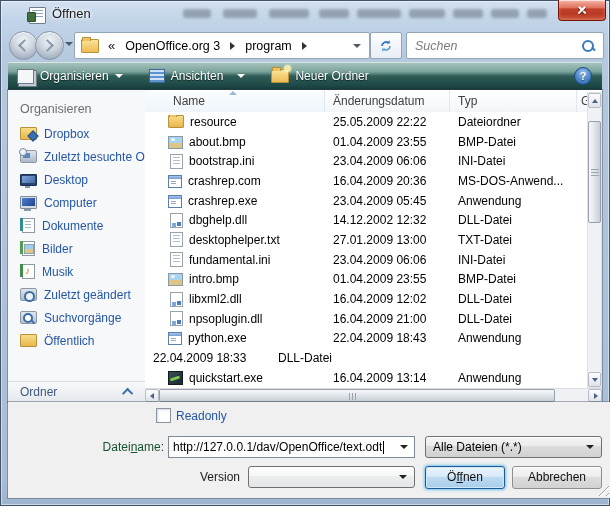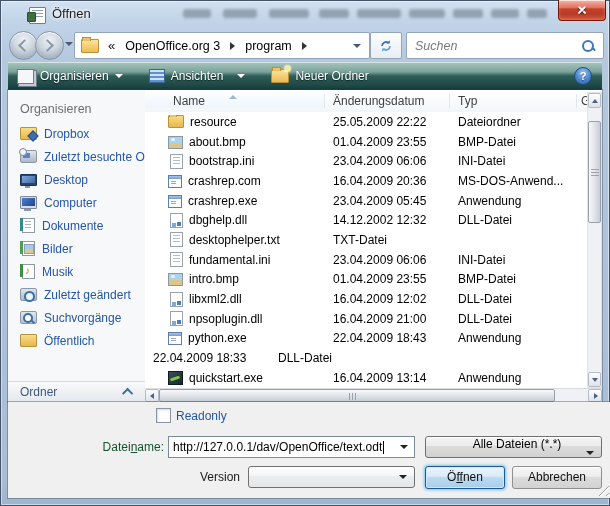--- a/index.html
+++ b/index.html
@@ -98,21 +98,21 @@
   .music-icon::before{content:"";position:absolute;left:-3px;top:-1px;width:3px;height:13px;background:#3d8e46;}
   .music-icon::after{content:"♪";position:absolute;left:2px;top:0px;font-size:10px;color:#d07820;}
   .recently-changed-icon{background:linear-gradient(#dfe5ec,#aeb9c6);border:1px solid #8c97a4;border-radius:2px;height:11px;}
   .recently-changed-icon::after{content:"";position:absolute;left:3px;top:2px;width:7px;height:7px;border-radius:50%;border:2px solid #3a6ea5;background:#eef3f9;}
   .searches-icon{background:linear-gradient(#dfe5ec,#b9c3cf);border:1px solid #8c97a4;border-radius:2px;height:11px;}
   .searches-icon::before{content:"";position:absolute;left:2px;top:1px;width:6px;height:6px;border:2px solid #3a6ea5;border-radius:50%;background:#fff;}
   .searches-icon::after{content:"";position:absolute;left:10px;top:9px;width:4px;height:2px;background:#3a6ea5;transform:rotate(45deg);}
   
   .list{position:absolute;left:137px;top:0;width:457px;height:312px;}
   .cols{position:absolute;left:0;top:0;width:442px;height:22px;display:flex;background:linear-gradient(#ffffff,#f3f6f9);
-       border-bottom:1px solid #e4e9ef;color:#3f3f3f;align-items:center;}
+       border-bottom:1px solid #e4e9ef;color:#3f3f3f;}
   .col{position:relative;border-right:1px solid #e0e7ee;display:flex;align-items:center;cursor:pointer;overflow:hidden;white-space:nowrap;}
   .col-name{width:180px;padding-left:28px;background:linear-gradient(#fbfdff,#eef5fb);box-sizing:border-box;}
   .col-date{width:125px;padding-left:8px;box-sizing:border-box;}
   .col-type{width:127px;padding-left:8px;box-sizing:border-box;}
   .col-size{width:10px;padding-left:4px;box-sizing:border-box;border-right:none;}
   .sort-asc{position:absolute;left:84px;top:1px;width:0;height:0;border-left:4px solid transparent;border-right:4px solid transparent;border-bottom:4px solid #9db8d2;}
   .rows{position:absolute;left:0;top:22px;width:442px;height:276px;overflow:hidden;background:#fff;}
   .row{display:flex;align-items:center;height:19.7px;cursor:pointer;}
   .cell{white-space:nowrap;overflow:hidden;box-sizing:border-box;}
   .c-name{width:180px;display:flex;align-items:center;padding-left:23px;}
@@ -158,21 +158,21 @@
   .fn-input{position:absolute;left:160px;top:34px;width:247px;height:22px;background:#fff;border:1px solid #7a8a99;box-sizing:border-box;
        display:flex;align-items:center;cursor:text;}
   .fn-value{padding-left:4px;white-space:nowrap;overflow:hidden;font-size:12px;}
   .caret{width:1px;height:13px;background:#000;margin-left:1px;flex:none;}
   .fn-dd{margin-left:auto;margin-right:6px;cursor:pointer;}
   .combo{position:absolute;box-sizing:border-box;border:1px solid #707070;border-radius:3px;display:flex;align-items:center;cursor:pointer;
        background:linear-gradient(#f5f5f5,#ebebeb 45%,#dcdcdc 46%,#d1d1d1);box-shadow:inset 0 1px 0 #fff;}
   .combo-light{background:linear-gradient(#fefefe,#f4f5f6 45%,#ebedee 46%,#e4e6e8);}
   .combo-text{padding-left:7px;white-space:nowrap;overflow:hidden;}
   .combo-arrow{margin-left:auto;margin-right:7px;}
-  .ft-combo{left:417px;top:34px;width:177px;height:22px;flex-direction:column;}
+  .ft-combo{left:417px;top:34px;width:177px;height:22px;}
   .ver-label{position:absolute;left:150px;top:68px;width:82px;text-align:right;color:#1a1a1a;}
   .ver-combo{left:240px;top:64px;width:167px;height:22px;}
   .btn{position:absolute;box-sizing:border-box;height:23px;border-radius:3px;text-align:center;line-height:21px;cursor:pointer;color:#111;}
   .btn-default{left:417px;top:64px;width:80px;border:1px solid #1f5a93;
        background:linear-gradient(#eaf4fc,#d9eaf8 45%,#bedbf2 46%,#a9cdea);
        box-shadow:0 0 3px 1px #74c1ef, inset 0 0 0 1px #cfe8fa;}
   .btn-normal{left:504px;top:64px;width:90px;border:1px solid #8e8f8f;
        background:linear-gradient(#f6f6f6,#ededed 45%,#dddddd 46%,#d2d2d2);box-shadow:inset 0 1px 0 #fff;}
   .grip{position:absolute;right:2px;bottom:2px;width:11px;height:11px;
        background:repeating-linear-gradient(135deg,transparent 0 3px,#9e9e9e 3px 4px,#fdfdfd 4px 5px);
@@ -367,20 +367,21 @@
               <span class="fname">dbghelp.dll</span>
             </span>
             <span class="cell c-date">14.12.2002 12:32</span>
             <span class="cell c-type">DLL-Datei</span>
           </div>
           <div class="row">
             <span class="cell c-name">
               <span class="ficon text-file-icon"></span>
               <span class="fname">desktophelper.txt</span>
             </span>
+            <span class="cell c-date">27.01.2009 13:00</span>
             <span class="cell c-type">TXT-Datei</span>
           </div>
           <div class="row">
             <span class="cell c-name">
               <span class="ficon text-file-icon"></span>
               <span class="fname">fundamental.ini</span>
             </span>
             <span class="cell c-date">23.04.2009 06:06</span>
             <span class="cell c-type">INI-Datei</span>
           </div>

